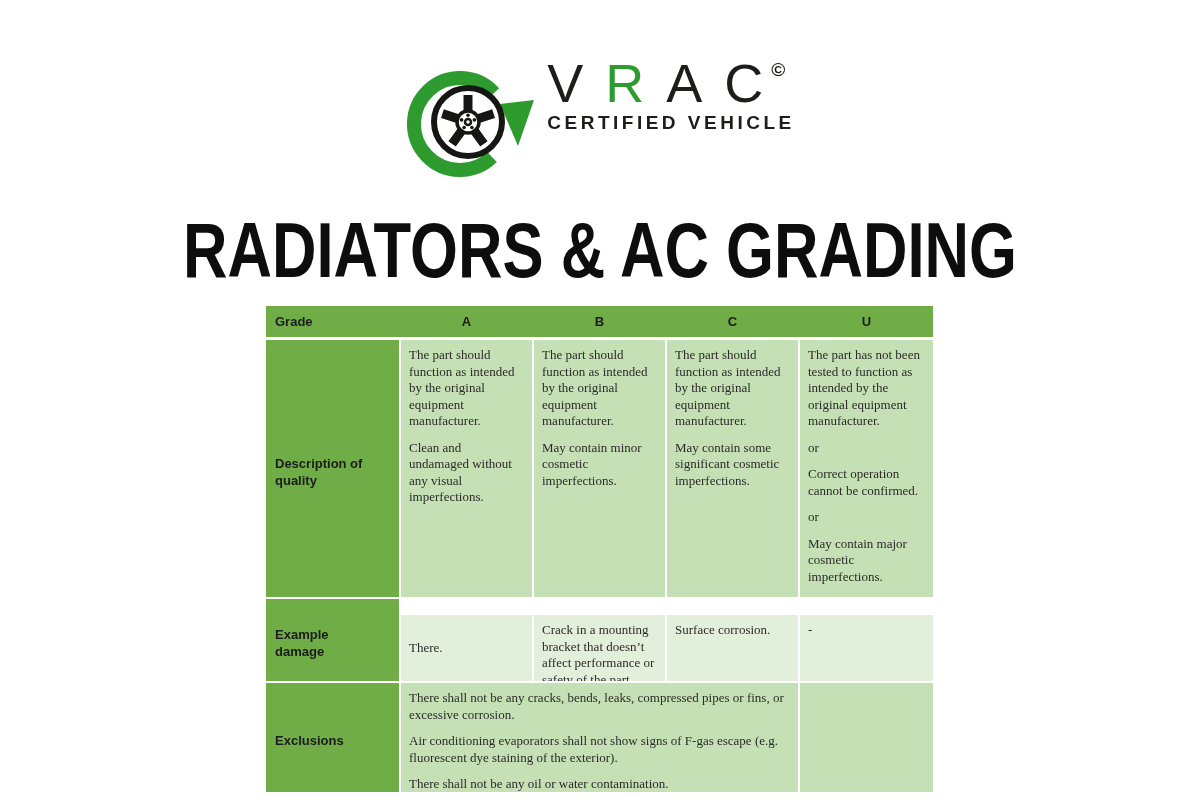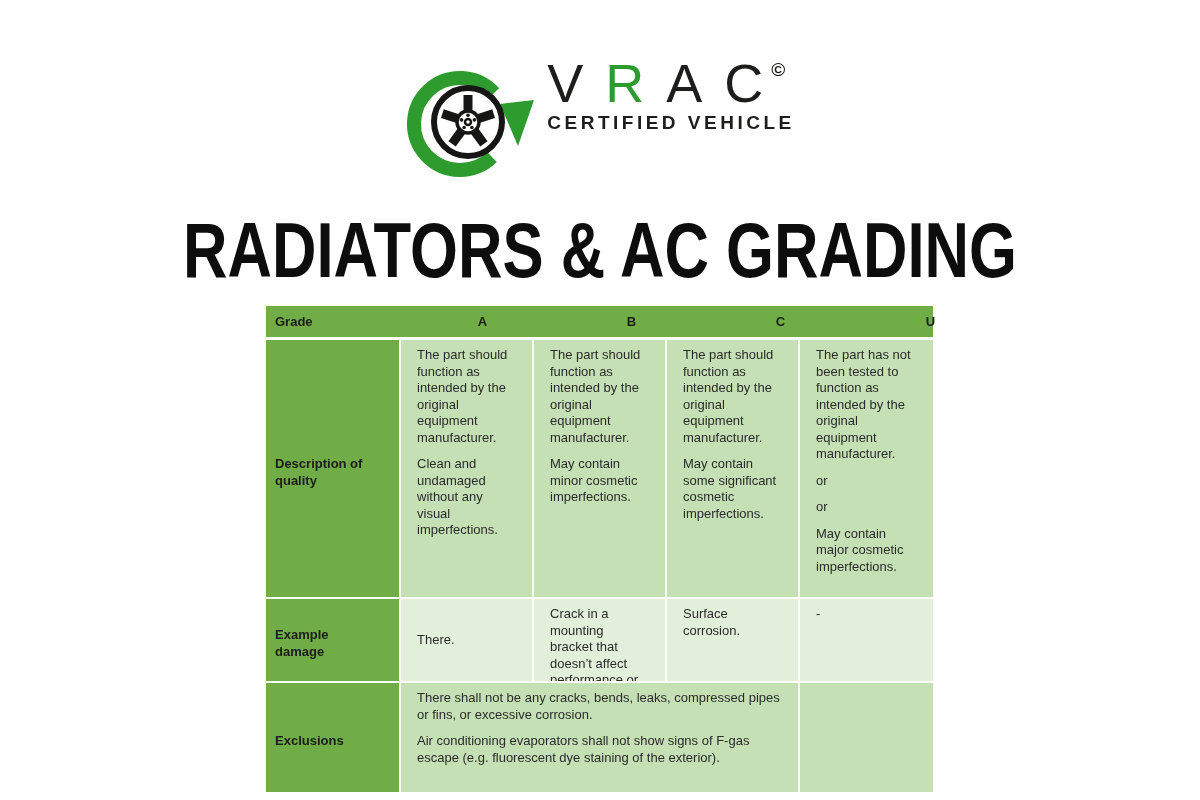--- a/index.html
+++ b/index.html
@@ -18,35 +18,35 @@
   .cert { font-size:19px; font-weight:bold; letter-spacing:3.5px; color:var(--brand-black); margin-top:5px; line-height:1; }
   .recycler { font-size:46px; font-weight:bold; letter-spacing:6px; color:var(--brand-green); margin-top:4px; line-height:1; }
 
   
   .title { position:absolute; top:212px; left:0; width:100%; margin:0; text-align:center;
            font-size:77px; font-weight:bold; color:#0d0d0d; line-height:1;
            transform:scaleX(0.80); transform-origin:50% 50%; white-space:nowrap; }
 
   
   .grading-table { position:absolute; top:306px; left:266px; width:667px; font-size:13px; }
-  .thead { display:grid; grid-template-columns:133px 131px 131px 131px 133px; column-gap:18px;
+  .thead { display:grid; grid-template-columns:133px 131px 131px 131px 133px; column-gap:2px;
            background:var(--header-green); height:31px; align-items:center;
            font-weight:bold; color:var(--table-text); }
   .th { text-align:center; }
   .th-label { text-align:left; padding-left:9px; }
 
   .trow { display:grid; grid-template-columns:133px 131px 131px 131px 133px; gap:2px; background:#fff; }
   .row-desc { margin-top:3px; height:257px; }
   .row-example { margin-top:2px; height:82px; }
   .row-exclusions { margin-top:2px; height:109px; grid-template-columns:133px 397px 133px; }
 
   .tlabel { background:var(--header-green); font-weight:bold; color:var(--table-text);
             display:flex; align-items:center; padding:8px 20px 0 9px; line-height:1.3; }
-  .tcell { background:var(--cell-green); color:var(--body-text); line-height:1.27; padding:7px 16px; overflow:hidden; }
-  .row-example .tcell { background:var(--cell-light); }
+  .tcell { background:var(--cell-green); color:var(--body-text); line-height:1.27; padding:7px 8px; overflow:hidden;font-family:Liberation Serif, serif; }
+  .row-example .tcell { background:var(--cell-light);margin-top:16px; }
   .cell-center { display:flex; align-items:center; padding-top:0; padding-bottom:0; }
   .tcell p { margin:0 0 10px 0; }
   .tcell p:last-child { margin-bottom:0; }
 </style>
 </head>
 <body>
 
 <div class="page">
 
   <header class="logo">
@@ -107,36 +107,38 @@
           <p>The part should function as intended by the original equipment manufacturer.</p>
           <p>May contain minor cosmetic imperfections.</p>
         </div>
       <div class="tcell">
           <p>The part should function as intended by the original equipment manufacturer.</p>
           <p>May contain some significant cosmetic imperfections.</p>
         </div>
       <div class="tcell">
           <p>The part has not been tested to function as intended by the original equipment manufacturer.</p>
           <p>or</p>
+          <p>Correct operation cannot be confirmed.</p>
           <p>or</p>
           <p>May contain major cosmetic imperfections.</p>
         </div>
     </div>
 
     <div class="trow row-example">
       <div class="tlabel">Example damage</div>
       <div class="tcell cell-center">There.</div>
       <div class="tcell">Crack in a mounting bracket that doesn’t affect performance or safety of the part.</div>
       <div class="tcell">Surface corrosion.</div>
       <div class="tcell">-</div>
     </div>
 
     <div class="trow row-exclusions">
       <div class="tlabel">Exclusions</div>
       <div class="tcell">
           <p>There shall not be any cracks, bends, leaks, compressed pipes or fins, or excessive corrosion.</p>
           <p>Air conditioning evaporators shall not show signs of F-gas escape (e.g. fluorescent dye staining of the exterior).</p>
+          <p>There shall not be any oil or water contamination.</p>
         </div>
       <div class="tcell"></div>
     </div>
 
   </div>
 </div>
 
 </body></html>

